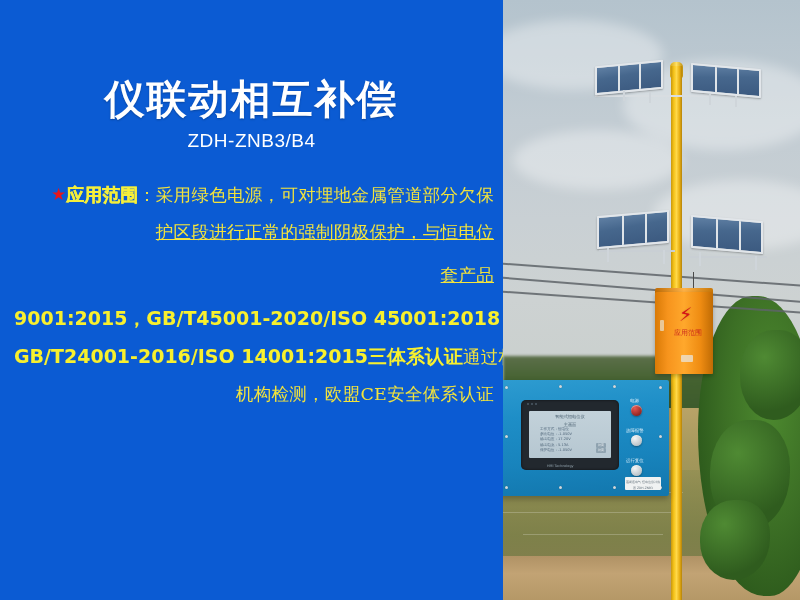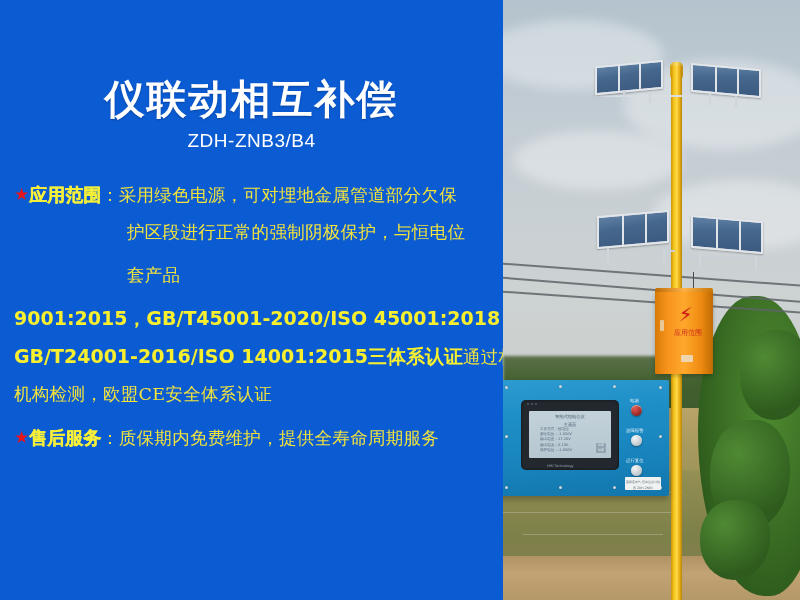--- a/index.html
+++ b/index.html
@@ -45,22 +45,23 @@
   }
 
   .bullet { margin-bottom:6px; }
 
   .bullet-line {
     line-height:37px;
     font-size:17.5px;
     color:#f5e642;
     font-family:"DejaVu Serif", "Liberation Serif", serif;
     white-space:nowrap;
-  }
-  .bullet-line.indent { padding-left:113px; }
+    text-align:right;
+  }
+  .bullet-line.indent { padding-left:113px;text-decoration:underline; }
   .bullet-line.indent2 { padding-left:0px; }
 
   .star {
     color:#e8161a;
     font-size:17px;
     font-family:"DejaVu Sans", sans-serif;
     vertical-align:1px;
   }
   .label {
     color:#f5ef3a;
@@ -315,23 +316,20 @@
     <div class="bullet">
       <div class="bullet-line indent"><span class="body-text">套产品</span></div>
     </div>
 
     <div class="bullet">
       <div class="bullet-line indent2"><span class="bold-std">9001:2015，GB/T45001-2020/ISO 45001:2018，</span></div>
       <div class="bullet-line indent2"><span class="bold-std">GB/T24001-2016/ISO 14001:2015三体系认证</span><span class="body-text">通过权威</span></div>
       <div class="bullet-line indent2"><span class="body-text">机构检测，欧盟CE安全体系认证</span></div>
     </div>
 
-    <div class="bullet">
-      <div class="bullet-line"><span class="star">★</span><span class="label">售后服务</span><span class="colon">：</span><span class="body-text">质保期内免费维护，提供全寿命周期服务</span></div>
-    </div>
 
   </div>
 </div>
 
 <div class="photo">
 
   <div class="sky"></div>
   <div class="cloud c1"></div>
   <div class="cloud c2"></div>
   <div class="cloud c3"></div>

